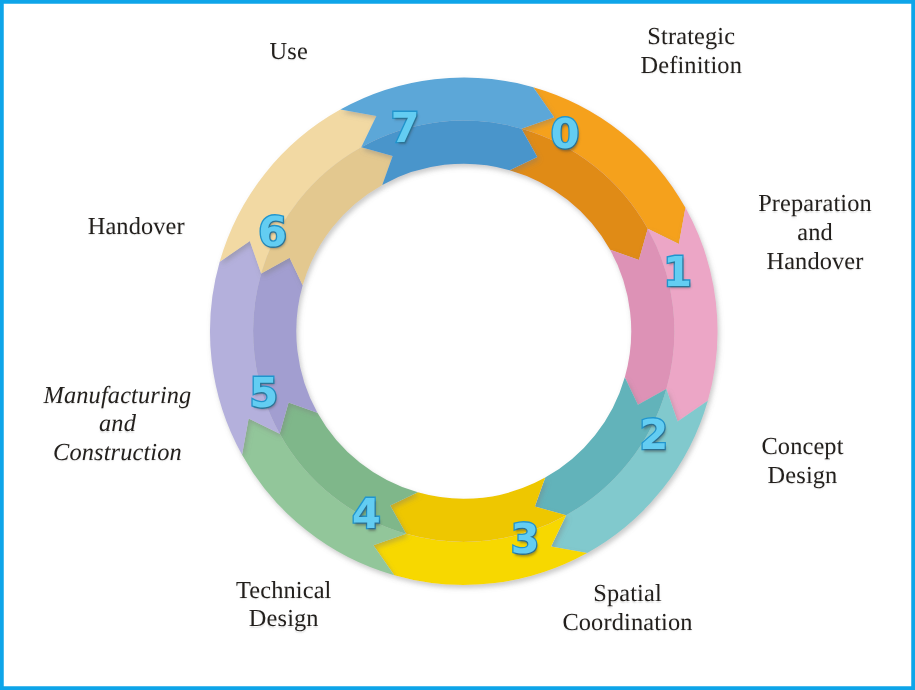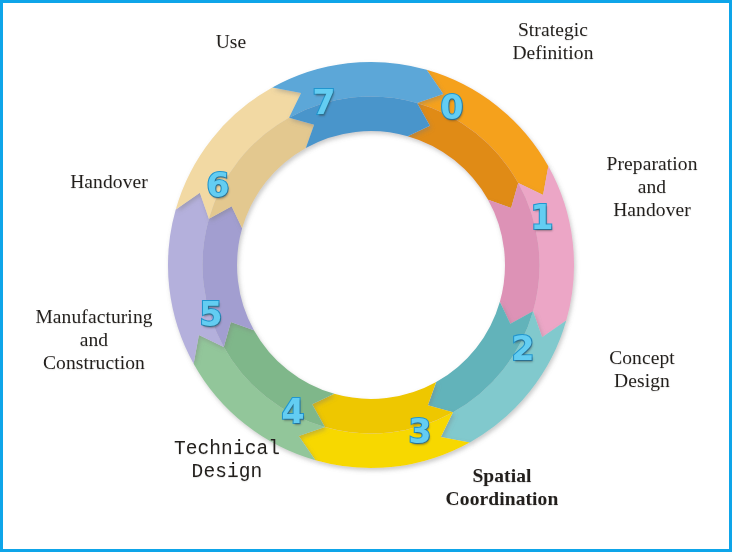--- a/index.html
+++ b/index.html
@@ -107,25 +107,25 @@
       </svg>
   </div>
   <div id="labels">
       <div class="seg-label" style="left: 480px; top: 16px; width: 140px;">Strategic
 Definition</div>
       <div class="seg-label" style="left: 583px; top: 150px; width: 132px;">Preparation
 and
 Handover</div>
       <div class="seg-label" style="left: 578px; top: 344px; width: 122px;">Concept
 Design</div>
-      <div class="seg-label" style="left: 418px; top: 462px; width: 162px; font-weight: bold;">Spatial
+      <div class="seg-label" style="left: 418px; top: 462px; width: 162px;">Spatial
 Coordination</div>
-      <div class="seg-label" style="left: 157px; top: 435px; width: 134px; font-family: Liberation Mono, monospace;">Technical
+      <div class="seg-label" style="left: 157px; top: 459px; width: 134px;">Technical
 Design</div>
-      <div class="seg-label" style="left: 8px; top: 303px; width: 166px;">Manufacturing
+      <div class="seg-label" style="left: 8px; top: 303px; width: 166px; font-style: italic;">Manufacturing
 and
 Construction</div>
       <div class="seg-label" style="left: 40px; top: 168px; width: 132px; font-family: Liberation Serif, serif;">Handover</div>
       <div class="seg-label" style="left: 180px; top: 28px; width: 96px;">Use</div>
     </div>
   <div id="numbers">
       <div class="num" style="left: 449px; top: 104px;">0</div>
       <div class="num" style="left: 539px; top: 214px;">1</div>
       <div class="num" style="left: 520px; top: 345px;">2</div>
       <div class="num" style="left: 417px; top: 428px;">3</div>

